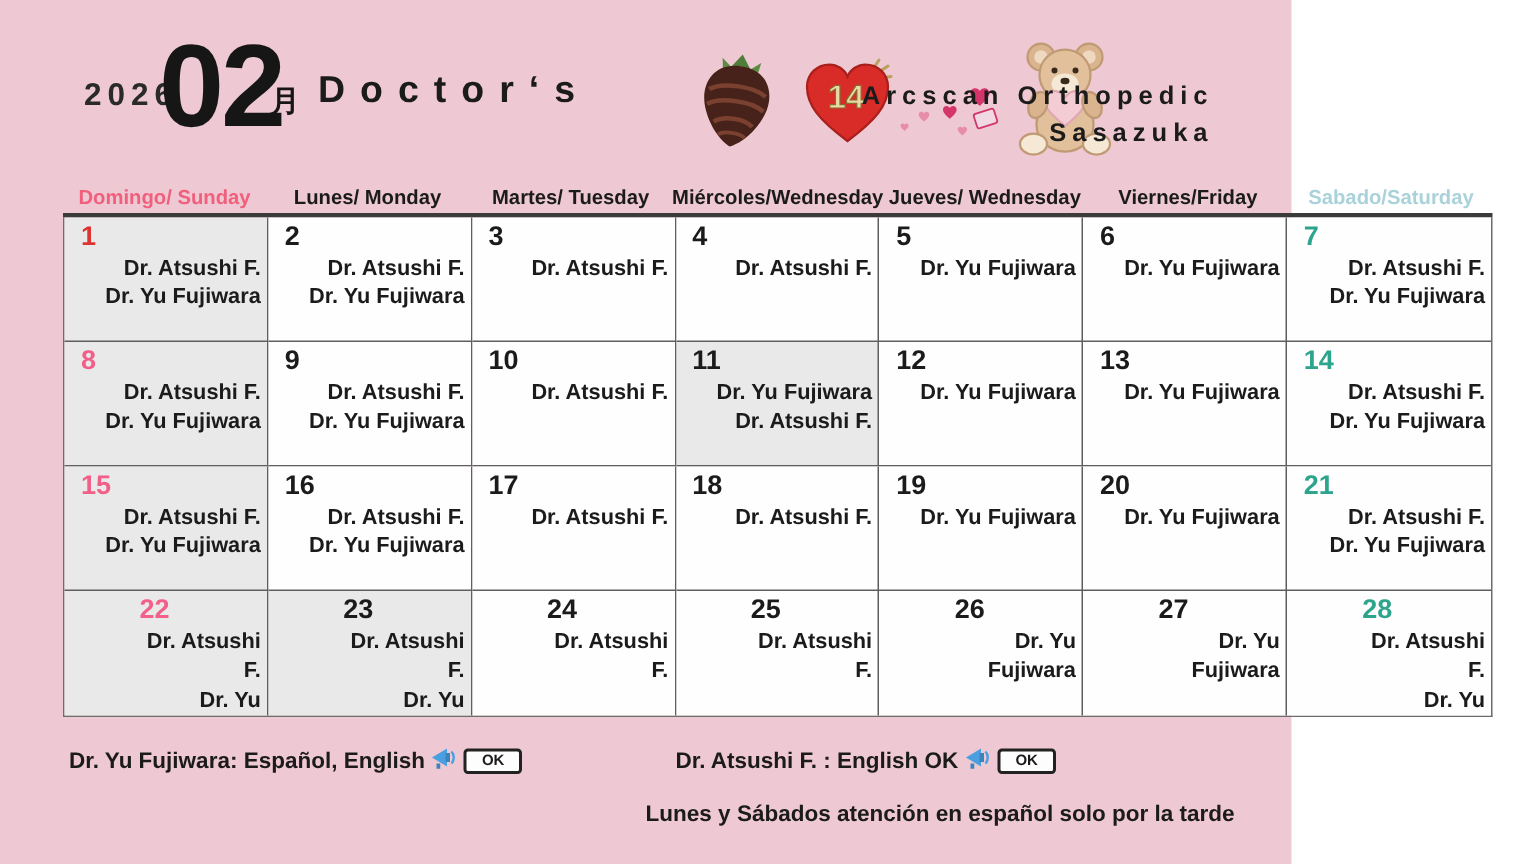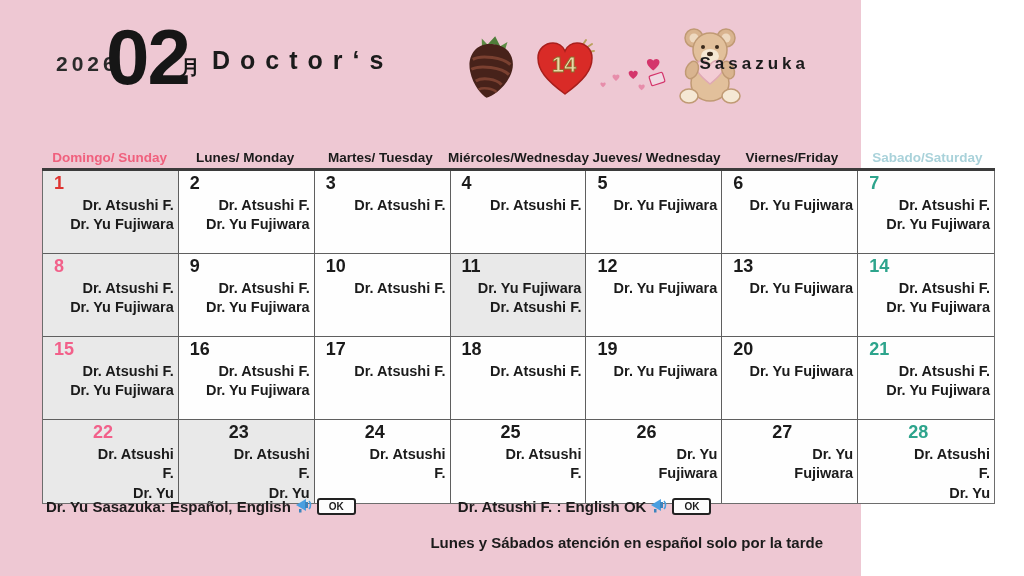--- a/index.html
+++ b/index.html
@@ -13,21 +13,21 @@
   .hdr-year{position:absolute;left:56px;top:52px;font-size:21px;font-weight:700;letter-spacing:4px;color:#2a2a2a;}
   .hdr-month-big{position:absolute;left:106px;top:12px;font-size:78px;font-weight:700;letter-spacing:-2px;color:#161616;}
   .hdr-month-kanji{position:absolute;left:180px;top:54px;font-size:20px;font-weight:700;color:#161616;}
   .hdr-title1{position:absolute;left:212px;top:46px;font-size:25px;font-weight:700;letter-spacing:10px;}
   .hdr-title2{position:absolute;left:280px;top:80px;font-size:25px;font-weight:700;letter-spacing:10px;}
   .clinic{position:absolute;right:52px;top:52px;text-align:right;font-weight:700;font-size:17px;letter-spacing:4px;line-height:1.45;}
   .deco{position:absolute;}
   
   .cal{position:absolute;left:42px;top:124px;width:953px;}
   .cal-head{display:grid;grid-template-columns:repeat(7,1fr);border-bottom:3px solid #3b3b3b;padding-bottom:3px;}
-  .cal-head .dh{font-size:13.5px;font-weight:700;text-align:center;white-space:nowrap;margin-top:26px;}
+  .cal-head .dh{font-size:13.5px;font-weight:700;text-align:center;white-space:nowrap;}
   .cal-grid{display:grid;grid-template-columns:repeat(7,1fr);grid-auto-rows:83px;
     border-left:1px solid #6d6d6d;border-right:1px solid #6d6d6d;border-bottom:1px solid #6d6d6d;}
   .cell{background:#fefefe;border-right:1px solid #5f5f5f;border-bottom:1px solid #5f5f5f;
     padding:2px 4px 0 4px;overflow:hidden;}
   .cell:nth-child(7n){border-right:none;}
   .cell:nth-child(n+22){border-bottom:none;padding-left:43px;}
   .cell.gray{background:#e9e9e9;}
   .daynum{font-size:18px;font-weight:700;padding-left:7px;line-height:1.15;}
   .daynum.red{color:#de3431;}
   .daynum.pink{color:#f2608a;}
@@ -106,20 +106,21 @@
       <ellipse cx="38" cy="59" rx="19" ry="18" fill="#e2c09b" stroke="#c09a74" stroke-width="1.5"></ellipse>
       <ellipse cx="17" cy="72" rx="9" ry="7" fill="#f5e8d4" stroke="#c09a74" stroke-width="1.5"></ellipse>
       <ellipse cx="59" cy="72" rx="9" ry="7" fill="#f5e8d4" stroke="#c09a74" stroke-width="1.5"></ellipse>
       <path d="M38 60 C28 52 24 47 24 42.5 C24 38.8 27 36.5 30.2 36.5 C33 36.5 36.3 38.3 38 41 C39.7 38.3 43 36.5 45.8 36.5 C49 36.5 52 38.8 52 42.5 C52 47 48 52 38 60 Z" fill="#f3ccd4" stroke="#dfa8b4" stroke-width="1.5"></path>
       <ellipse cx="20" cy="46" rx="6" ry="9" transform="rotate(22 20 46)" fill="#d9b48f" stroke="#c09a74" stroke-width="1.5"></ellipse>
       <ellipse cx="56" cy="46" rx="6" ry="9" transform="rotate(-22 56 46)" fill="#d9b48f" stroke="#c09a74" stroke-width="1.5"></ellipse>
     </svg>
   </div>
 
   <div class="clinic">
+    <div>Arcscan Orthopedic</div>
     <div>Sasazuka</div>
   </div>
 
   <div class="cal">
     <div class="cal-head" id="cal-head">
         <div class="dh" style="color: rgb(240, 96, 125);">Domingo/ Sunday</div>
         <div class="dh" style="color: rgb(27, 27, 27);">Lunes/ Monday</div>
         <div class="dh" style="color: rgb(27, 27, 27);">Martes/ Tuesday</div>
         <div class="dh" style="color: rgb(27, 27, 27);">Miércoles/Wednesday</div>
         <div class="dh" style="color: rgb(27, 27, 27);">Jueves/ Wednesday</div>
@@ -306,21 +307,21 @@
           <div class="docs">
             <div>Dr. Atsushi F.</div>
             <div>Dr. Yu Fujiwara</div>
           </div>
         </div>
       </div>
   </div>
 
   <div class="legend" id="legend">
       <div class="legend-item">
-        <span>Dr. Yu Sasazuka: Español, English</span>
+        <span>Dr. Yu Fujiwara: Español, English</span>
         <span><svg width="18" height="16" viewBox="0 0 18 16">
             <polygon points="1,8 11,2 11,14" fill="#4a9fe0"></polygon>
             <rect x="10" y="5" width="3" height="6" fill="#3c84bd"></rect>
             <path d="M14 4 C16 6 16 10 14 12" stroke="#4a9fe0" stroke-width="1.6" fill="none"></path>
             <rect x="4" y="12" width="2.5" height="3.5" fill="#3c84bd"></rect>
           </svg></span>
         <span class="okbox">OK</span>
       </div>
       <div class="legend-item">
         <span>Dr. Atsushi F. : English OK</span>

